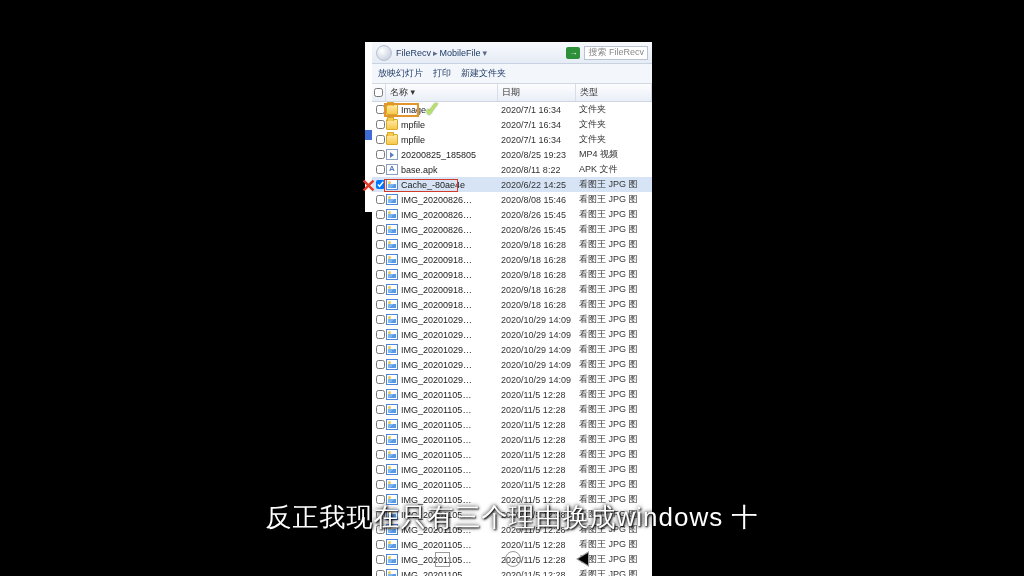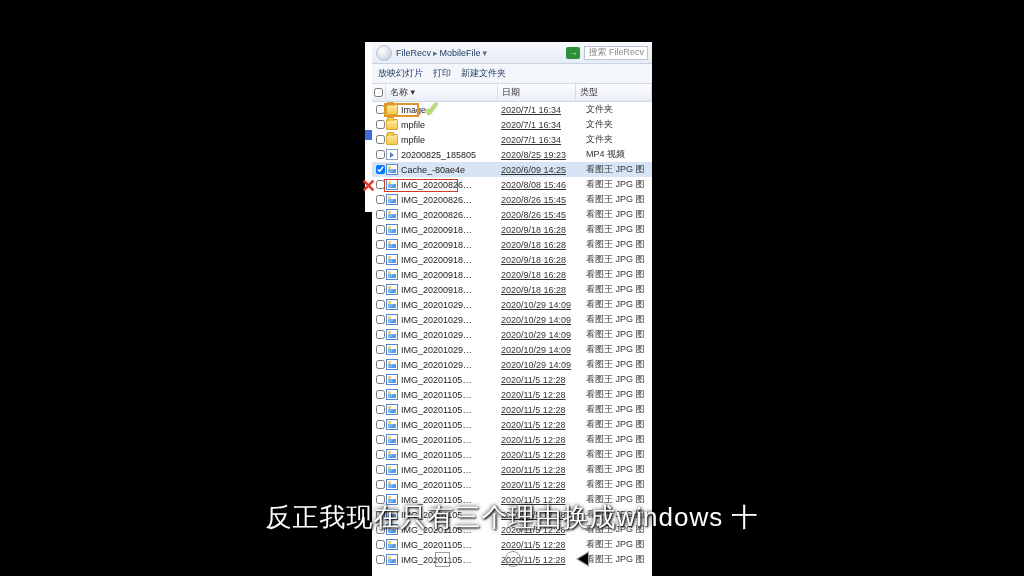--- a/index.html
+++ b/index.html
@@ -77,22 +77,22 @@
   .folder-icon { background: linear-gradient(#ffe9a8,#f6c94b); border:1px solid #d9a92a; border-radius:1px; }
   .folder-icon::before { content:""; position:absolute; top:-3px; left:0; width:5px; height:3px; background:#f6c94b; border:1px solid #d9a92a; border-bottom:none; border-radius:1px 1px 0 0; }
   .video-icon { background:#fff; border:1px solid #8aa0c2; }
   .video-icon::after { content:""; position:absolute; left:3px; top:2px; width:0;height:0; border-left:4px solid #5a7fbf; border-top:3px solid transparent; border-bottom:3px solid transparent; }
   .apk-icon { background:#fff; border:1px solid #8aa0c2; }
   .apk-icon::after { content:"A"; position:absolute; left:2px; top:-1px; font-size:8px; color:#5a7fbf; font-weight:bold; }
   .jpg-icon { background:#fff; border:1px solid #4f86d8; }
   .jpg-icon::before { content:""; position:absolute; left:1px; top:1px; width:3px; height:3px; background:#f3c94b; border-radius:50%; }
   .jpg-icon::after { content:""; position:absolute; left:1px; bottom:1px; width:8px; height:4px; background:linear-gradient(135deg,#7fb5ef 50%, #5a9ae2 50%); }
   .row .cell-name { flex:0 0 100px; white-space:nowrap; overflow:hidden; text-overflow:ellipsis; }
-  .row .cell-date { flex:0 0 78px; color:#333;text-decoration:underline; }
-  .row .cell-type { flex:1; color:#333; white-space:nowrap; overflow:hidden;margin-left:7px; }
+  .row .cell-date { flex:0 0 78px; color:#333; }
+  .row .cell-type { flex:1; color:#333; white-space:nowrap; overflow:hidden; }
   
   .anno-box {
     position:absolute;
     border: 2px solid #e2952a;
     pointer-events:none;
   }
   .anno-check {
     position:absolute; color:#b7e26a; font-size:20px; font-weight:bold;
     text-shadow: 0 0 2px #5a7d1f;
   }
@@ -207,27 +207,36 @@
         </div>
         <div class="row">
           <div class="cell-check">
             <input type="checkbox" style="">
           </div>
           <div class="icon video-icon"></div>
           <div class="cell-name">20200825_185805</div>
           <div class="cell-date">2020/8/25 19:23</div>
           <div class="cell-type">MP4 视频</div>
         </div>
+        <div class="row">
+          <div class="cell-check">
+            <input type="checkbox" style="">
+          </div>
+          <div class="icon apk-icon"></div>
+          <div class="cell-name">base.apk</div>
+          <div class="cell-date">2020/8/11 8:22</div>
+          <div class="cell-type">APK 文件</div>
+        </div>
         <div class="row selected">
           <div class="cell-check">
             <input type="checkbox" checked="" style="">
           </div>
           <div class="icon jpg-icon"></div>
           <div class="cell-name">Cache_-80ae4e</div>
-          <div class="cell-date">2020/6/09 14:25</div>
+          <div class="cell-date">2020/6/22 14:25</div>
           <div class="cell-type">看图王 JPG 图</div>
         </div>
         <div class="row">
           <div class="cell-check">
             <input type="checkbox" style="">
           </div>
           <div class="icon jpg-icon"></div>
           <div class="cell-name">IMG_20200826…</div>
           <div class="cell-date">2020/8/08 15:46</div>
           <div class="cell-type">看图王 JPG 图</div>

